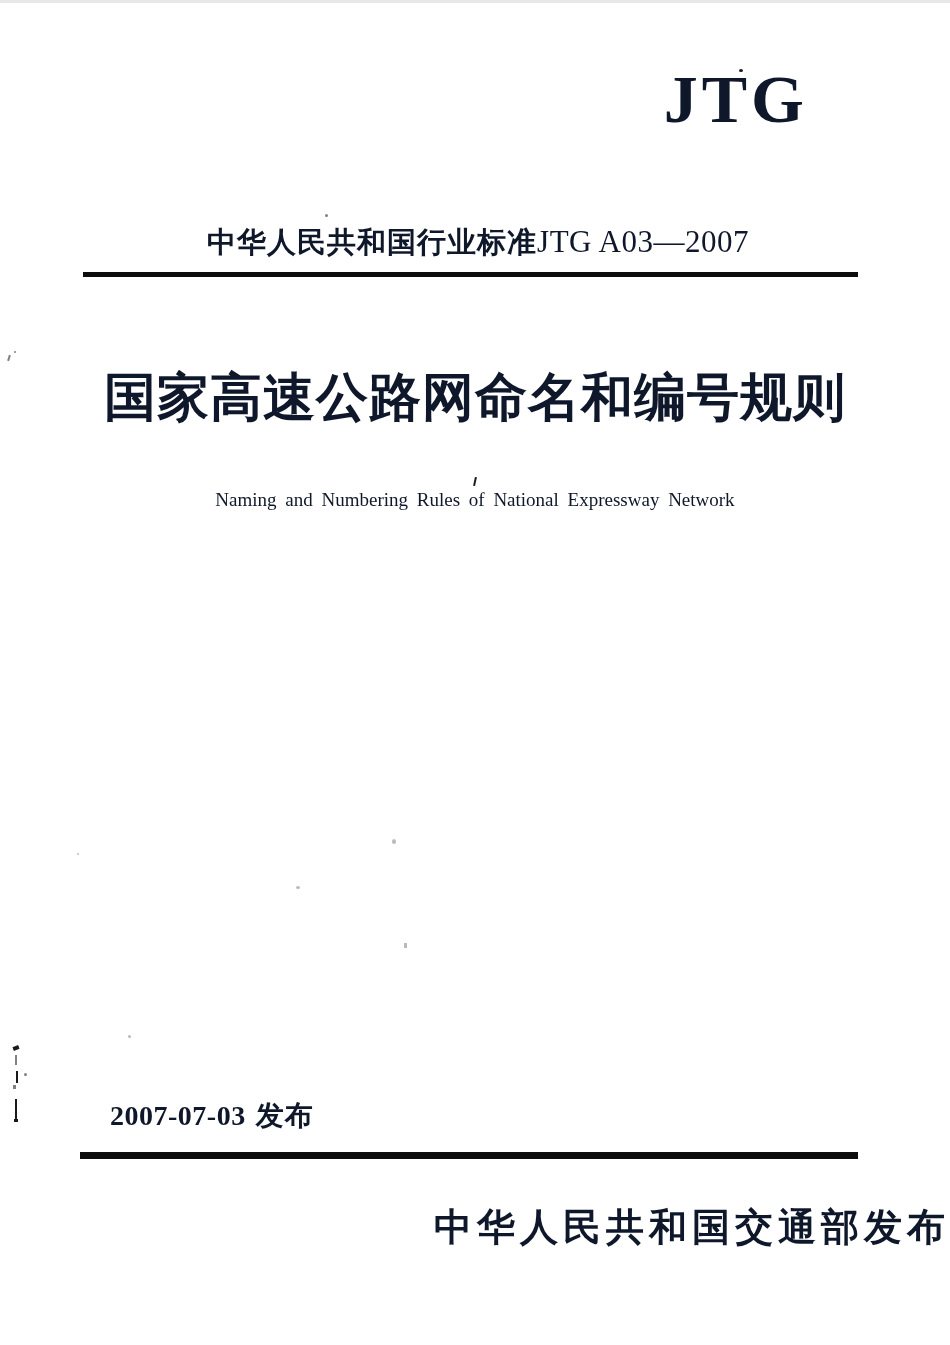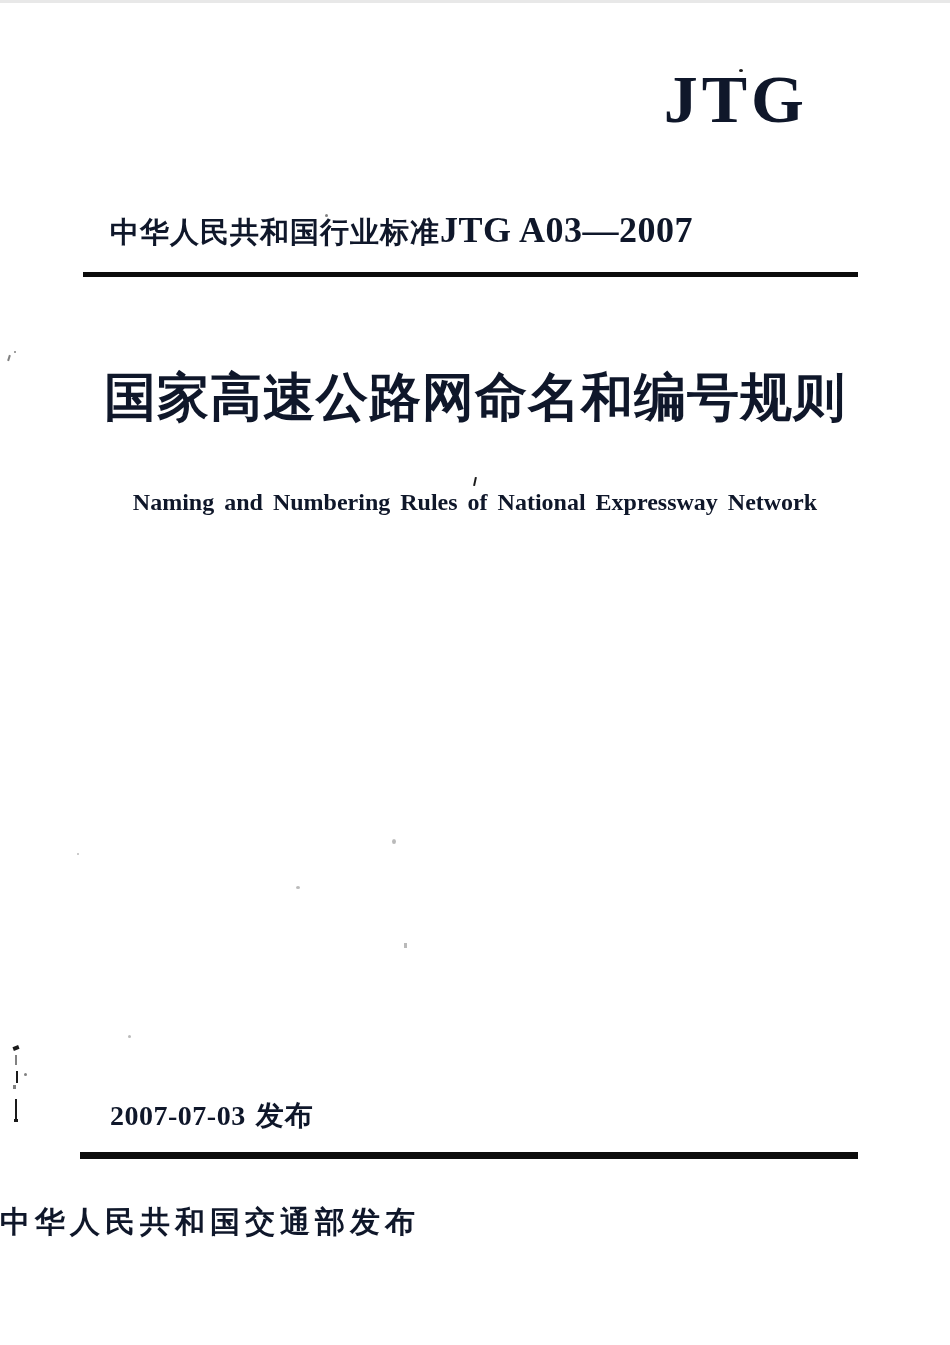--- a/index.html
+++ b/index.html
@@ -26,37 +26,37 @@
     font-family: "Liberation Serif", serif;
     font-weight: bold;
     font-size: 68px;
     letter-spacing: 4px;
     line-height: 1;
   }
 
   
   .header-row {
     position: absolute;
-    top: 206px;
+    top: 220px;
     left: 110px;
     right: 104px;
     display: flex;
-    justify-content: flex-start;
+    justify-content: center;
     align-items: baseline;
   }
   .standard-class {
     font-family: "Liberation Sans", sans-serif;
     font-weight: bold;
     font-size: 29px;
     letter-spacing: 1px;
   }
   .standard-code {
     font-family: "Liberation Serif", serif;
-    font-weight: bold;
-    font-size: 36px;
+    font-weight: normal;
+    font-size: 31px;
     letter-spacing: 0.5px;
   }
 
   
   .rule-top {
     position: absolute;
     top: 269px;
     left: 83px;
     width: 775px;
     height: 5px;
@@ -84,22 +84,22 @@
     letter-spacing: 1px;
     line-height: 1.25;
   }
   .title-en {
     position: absolute;
     top: 486px;
     left: 0;
     width: 100%;
     text-align: center;
     font-family: "Liberation Serif", serif;
-    font-weight: bold;
-    font-size: 24px;
+    font-weight: normal;
+    font-size: 19px;
     word-spacing: 4px;
   }
 
   
   .dates-row {
     position: absolute;
     top: 1094px;
     left: 110px;
     right: 104px;
     display: flex;
@@ -116,24 +116,24 @@
     margin-left: 10px;
     letter-spacing: 1px;
   }
 
   
   .publisher {
     position: absolute;
     top: 1199px;
     left: 0;
     width: 100%;
-    text-align: left;
+    text-align: right;
     font-family: "Liberation Sans", sans-serif;
     font-weight: bold;
-    font-size: 30px;
+    font-size: 38px;
     letter-spacing: 5px;
   }
 
   
   .artifact { position: absolute; background: #1a1a1a; }
   .a-dot { border-radius: 50%; }
   .faint { opacity: 0.55; }
   .vfaint { opacity: 0.3; }
 </style>
 </head>

